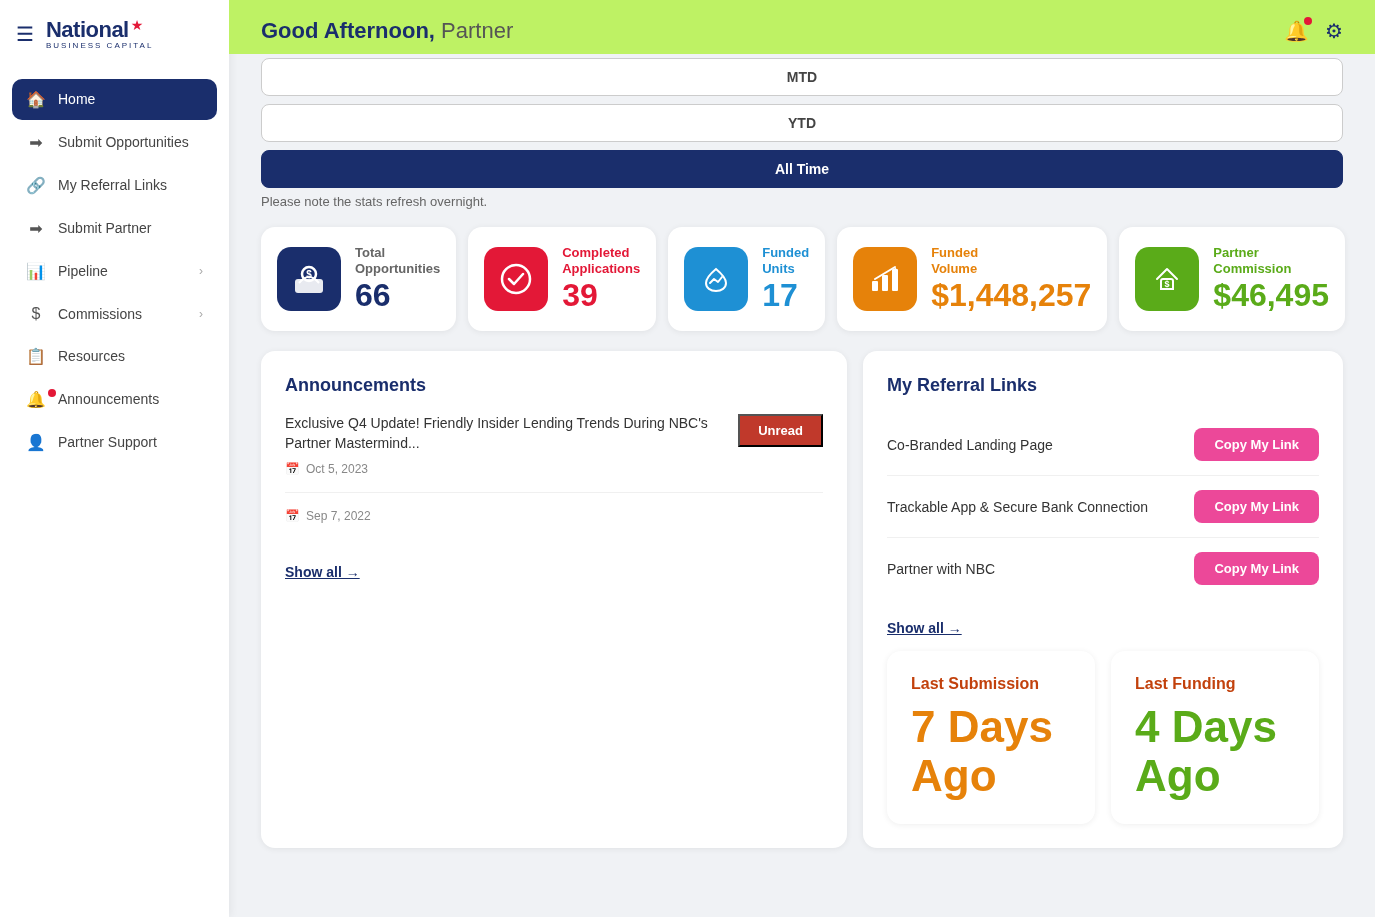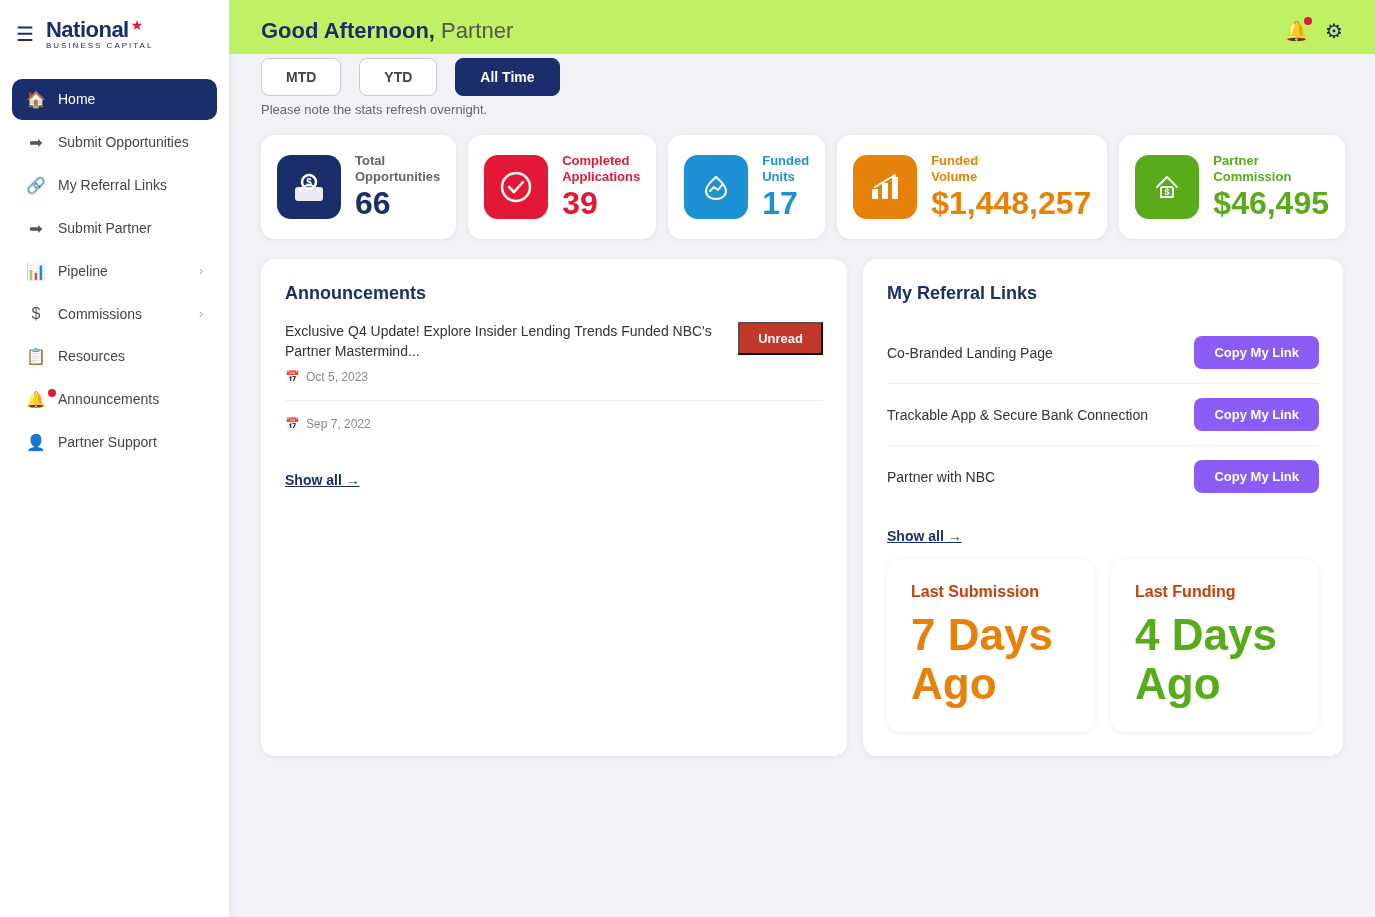--- a/index.html
+++ b/index.html
@@ -114,23 +114,24 @@
     
     .content {
       flex: 1;
       padding: 0 32px 20px 32px;
       overflow-y: auto;
     }
 
     
     .tab-bar {
       display: flex;
-      gap: 18px;
+      gap: 8px;
       margin-bottom: 6px;
       margin-top: 4px;
+      flex-direction: column;
     }
     .tab-btn {
       padding: 10px 24px;
       border-radius: 8px;
       border: 1.5px solid #ccc;
       background: #fff;
       font-size: 14px;
       font-weight: 600;
       color: #444;
       cursor: pointer;
@@ -282,21 +283,21 @@
       padding: 14px 0;
       border-bottom: 1px solid #f0f0f0;
     }
     .referral-row:last-of-type { border-bottom: none; }
     .referral-label {
       font-size: 14px;
       color: #333;
       font-weight: 500;
     }
     .copy-btn {
-      background: #8b5cf6;
+      background: #ec4899;
       color: #fff;
       border: none;
       border-radius: 8px;
       padding: 9px 20px;
       font-size: 13px;
       font-weight: 600;
       cursor: pointer;
       white-space: nowrap;
     }
 
@@ -483,21 +484,21 @@
         </div>
       </div>
 
     <div class="bottom-row">
 
       <div class="announcements-card">
         <div class="card-title">Announcements</div>
         <div id="announcements-list">
             <div class="announcement-item">
               <div class="ann-row">
-                <div class="ann-text">Exclusive Q4 Update! Explore Insider Lending Trends Funded NBC's Partner Mastermind...</div>
+                <div class="ann-text">Exclusive Q4 Update! Friendly Insider Lending Trends During NBC's Partner Mastermind...</div>
                 <button class="ann-badge unread">Unread</button>
               </div>
               <div class="ann-date">
                 <span>📅</span> 
                 <span>Oct 5, 2023</span>
               </div>
             </div>
             <div class="announcement-item">
               <div class="ann-date">
                 <span>📅</span> 

